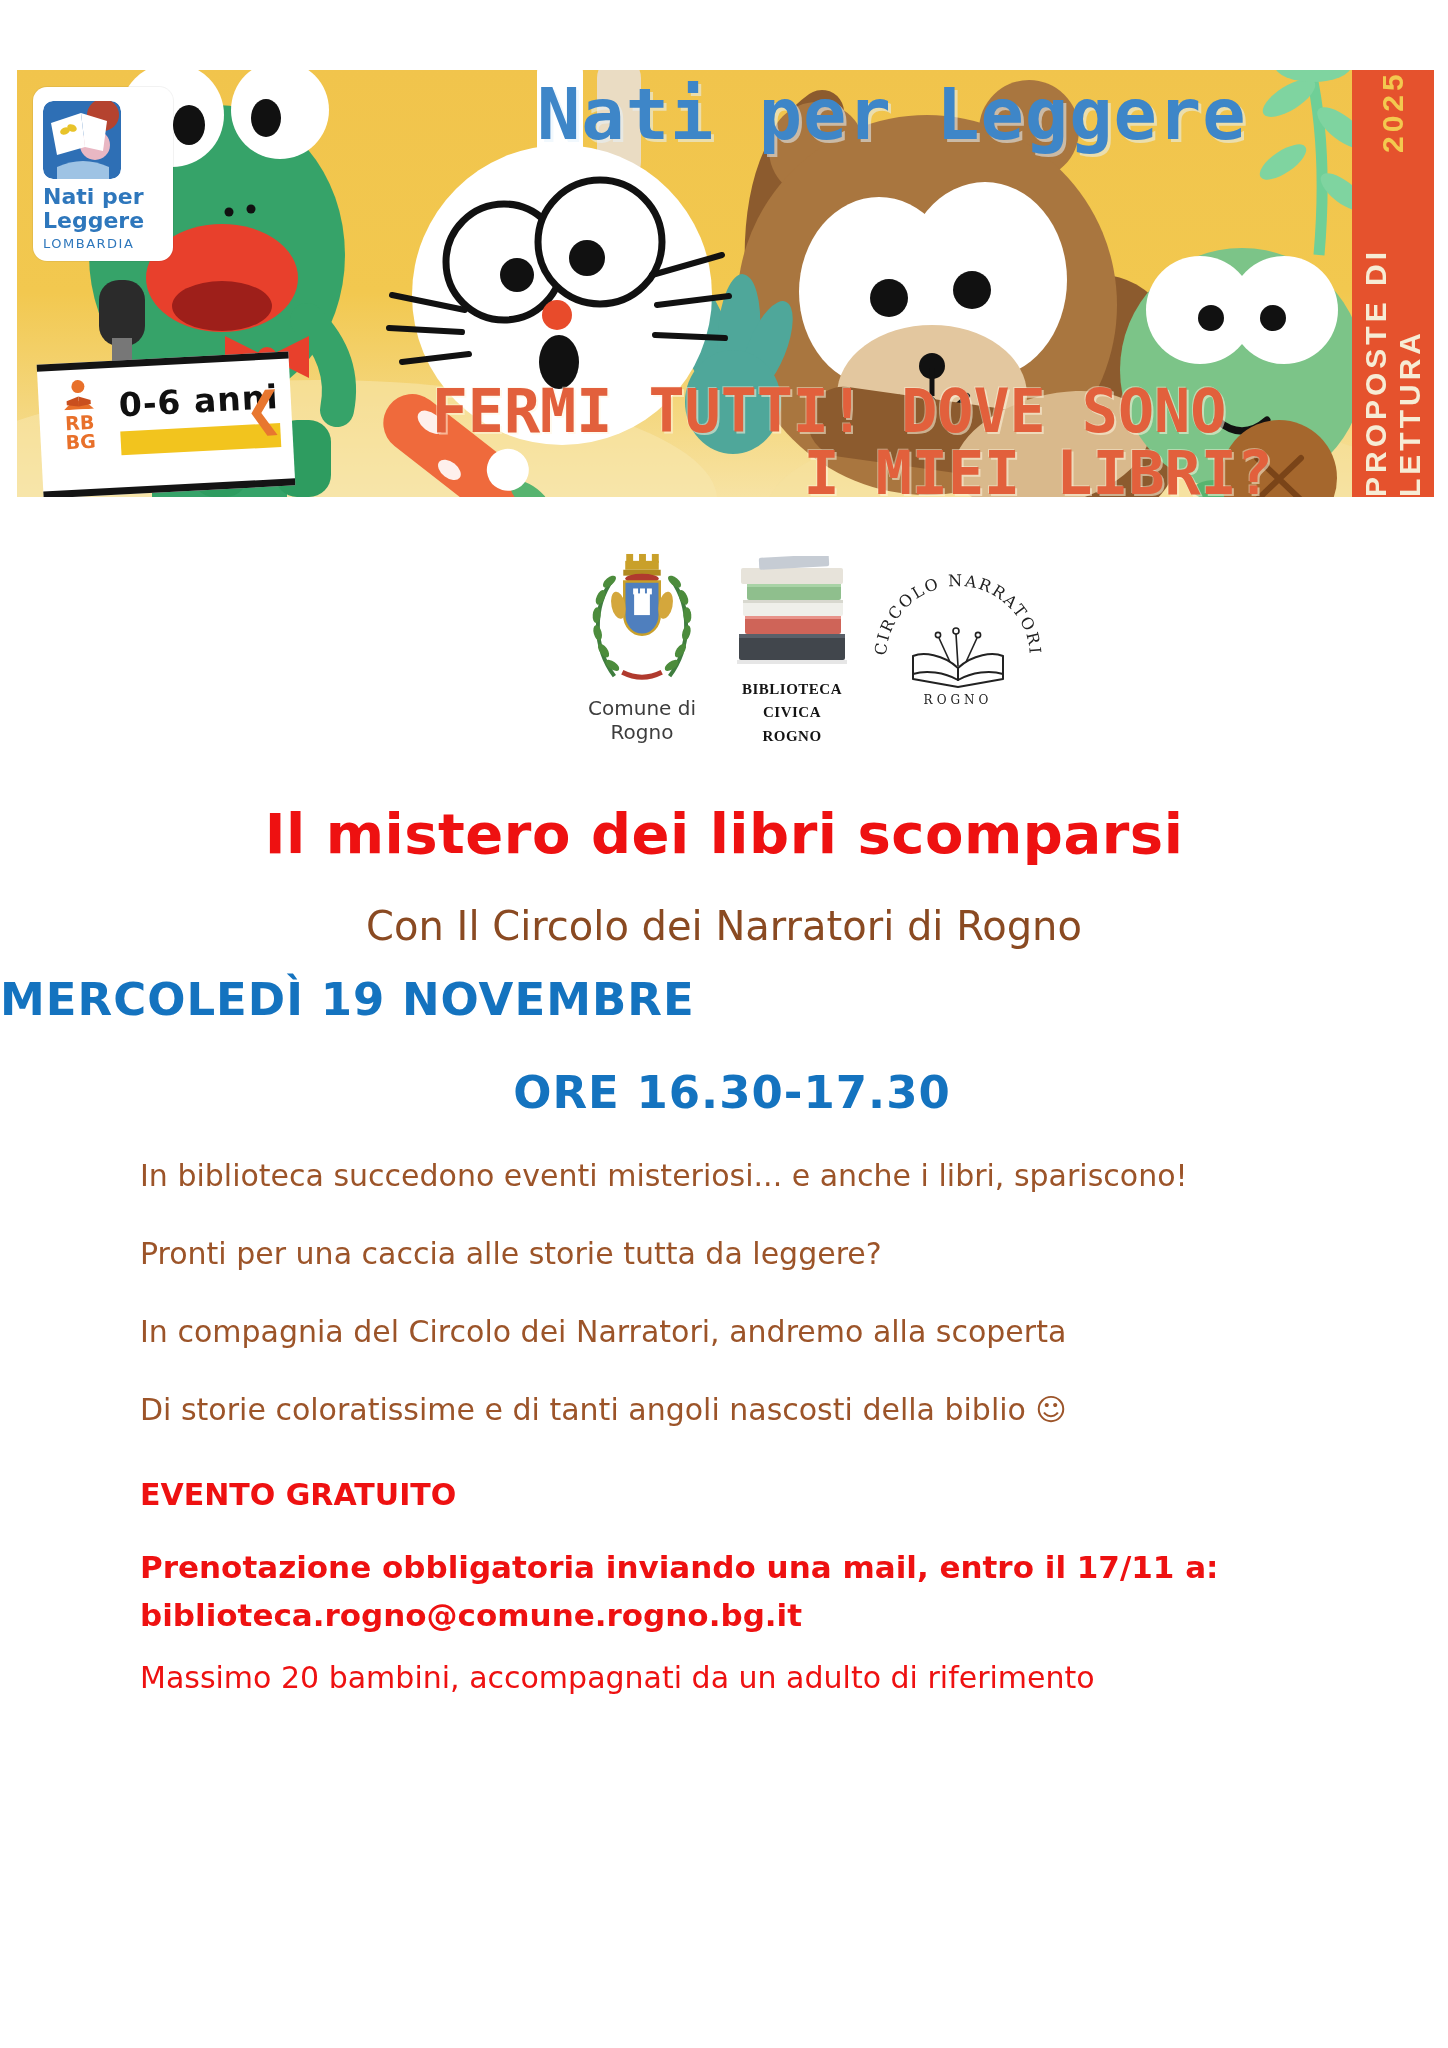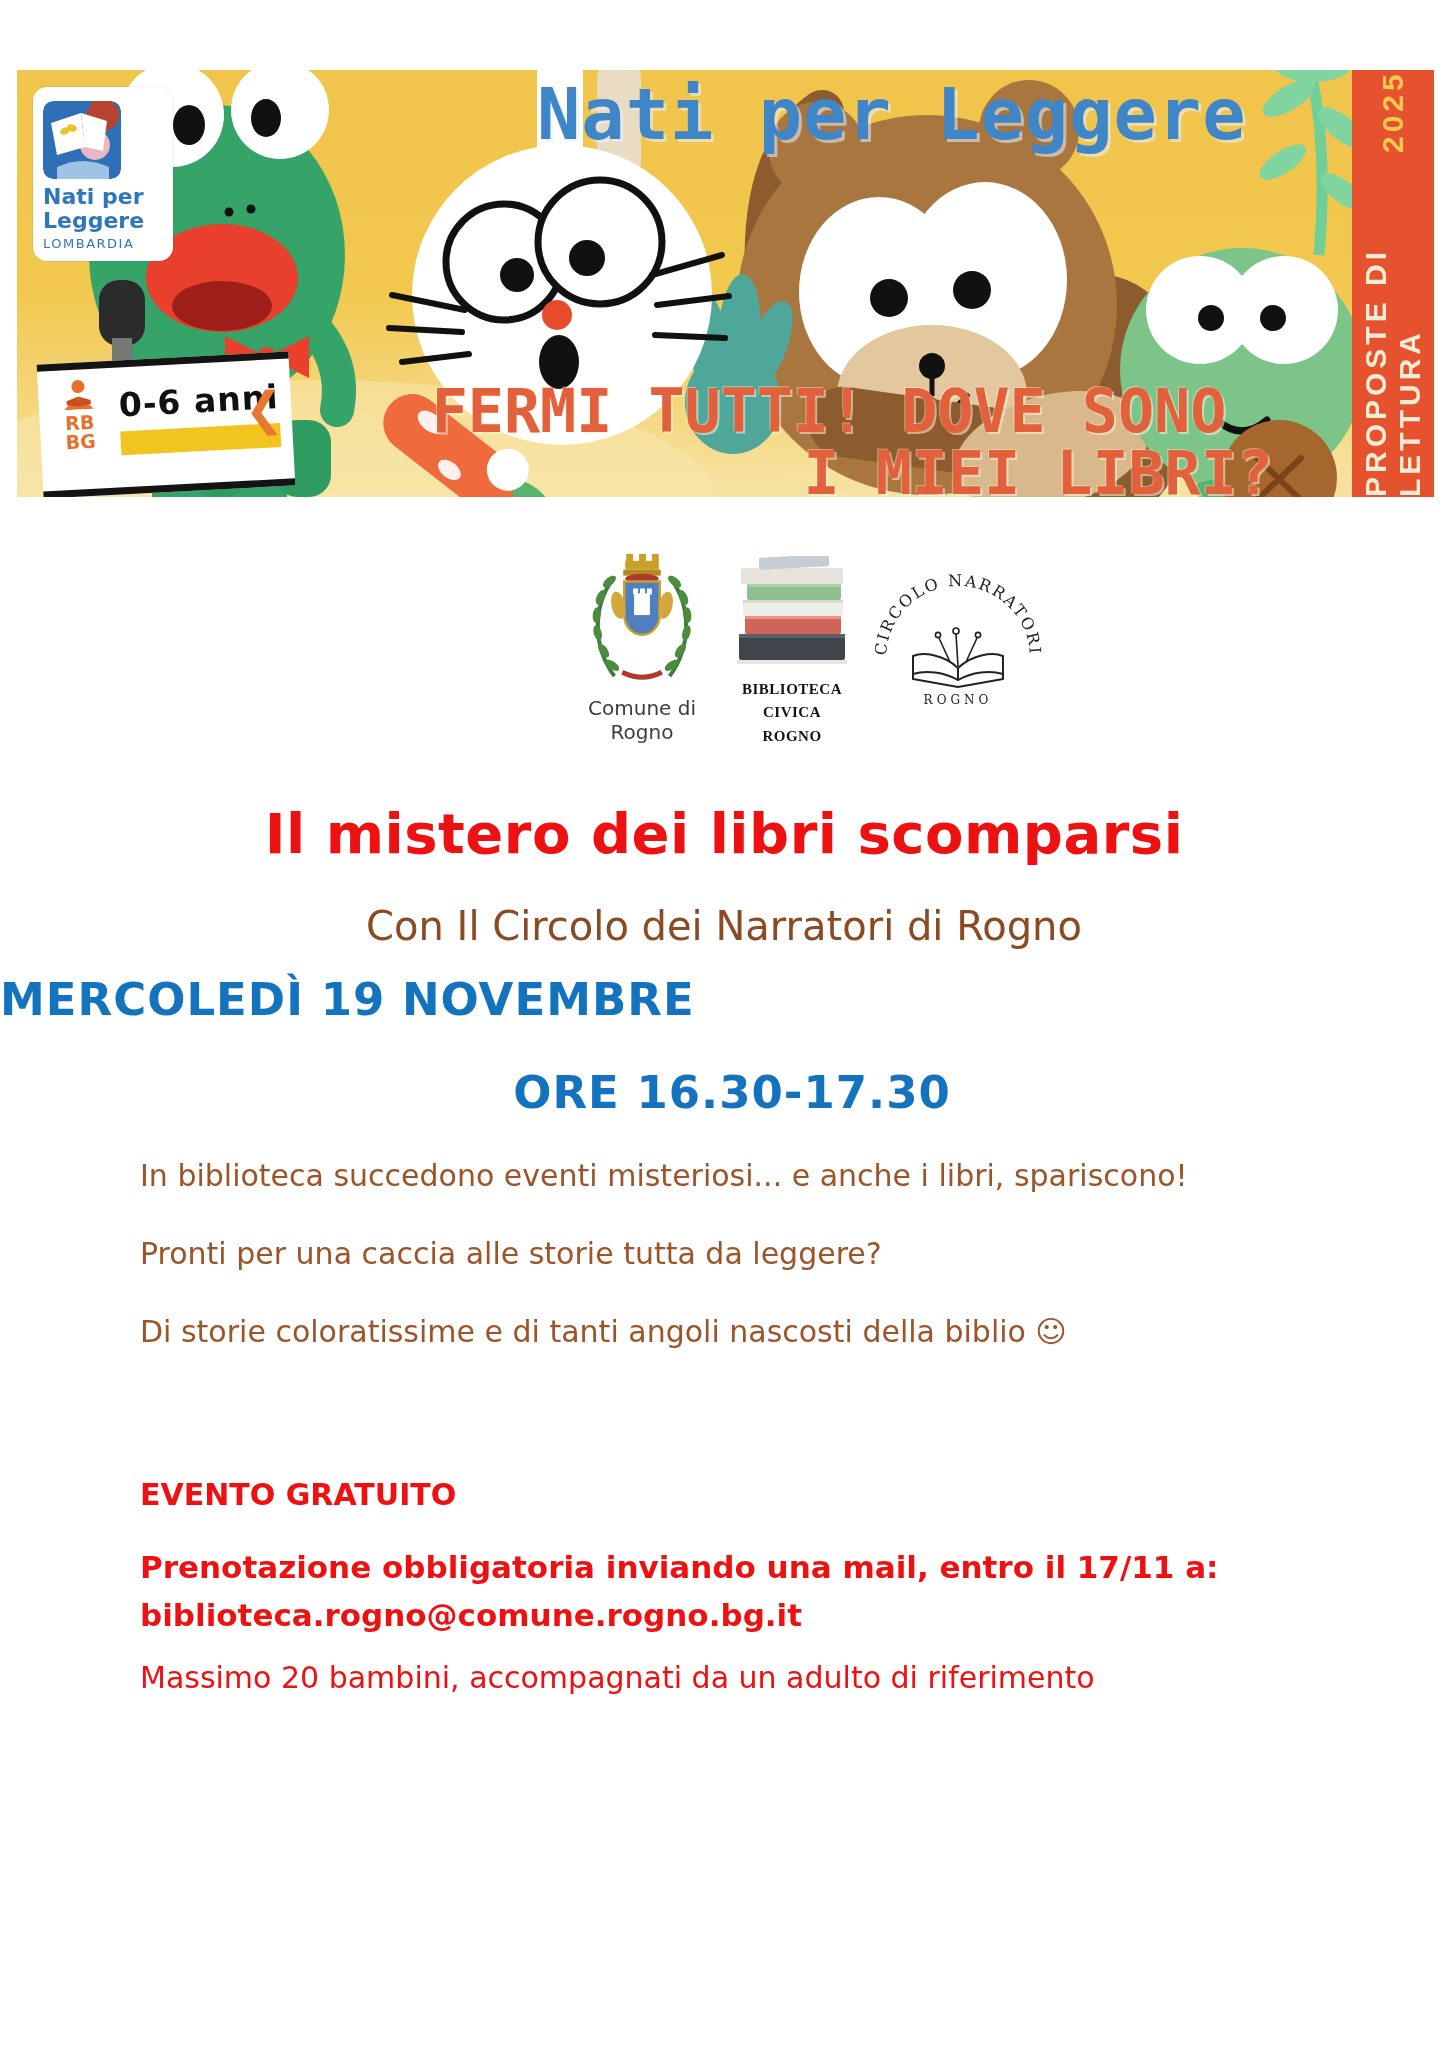--- a/index.html
+++ b/index.html
@@ -315,20 +315,21 @@
   </figure>
 
   <h1 class="c-title">Il mistero dei libri scomparsi</h1>
   <div class="c-organizer">Con Il Circolo dei Narratori di Rogno</div>
   <div class="c-date">MERCOLEDÌ 19 NOVEMBRE</div>
   <div class="c-time">ORE 16.30-17.30</div>
 
   <div class="c-paragraphs">
     <p>In biblioteca succedono eventi misteriosi... e anche i libri, spariscono!</p>
     <p>Pronti per una caccia alle storie tutta da leggere?</p>
+    <p>In compagnia del Circolo dei Narratori, andremo alla scoperta</p>
     <p>Di storie coloratissime e di tanti angoli nascosti della biblio ☺</p>
   </div>
 
   <div class="c-free">EVENTO GRATUITO</div>
   <div class="c-booking">
     <div>Prenotazione obbligatoria inviando una mail, entro il 17/11 a:</div>
     <div>biblioteca.rogno@comune.rogno.bg.it</div>
   </div>
   <div class="c-capacity">Massimo 20 bambini, accompagnati da un adulto di riferimento</div>
 

